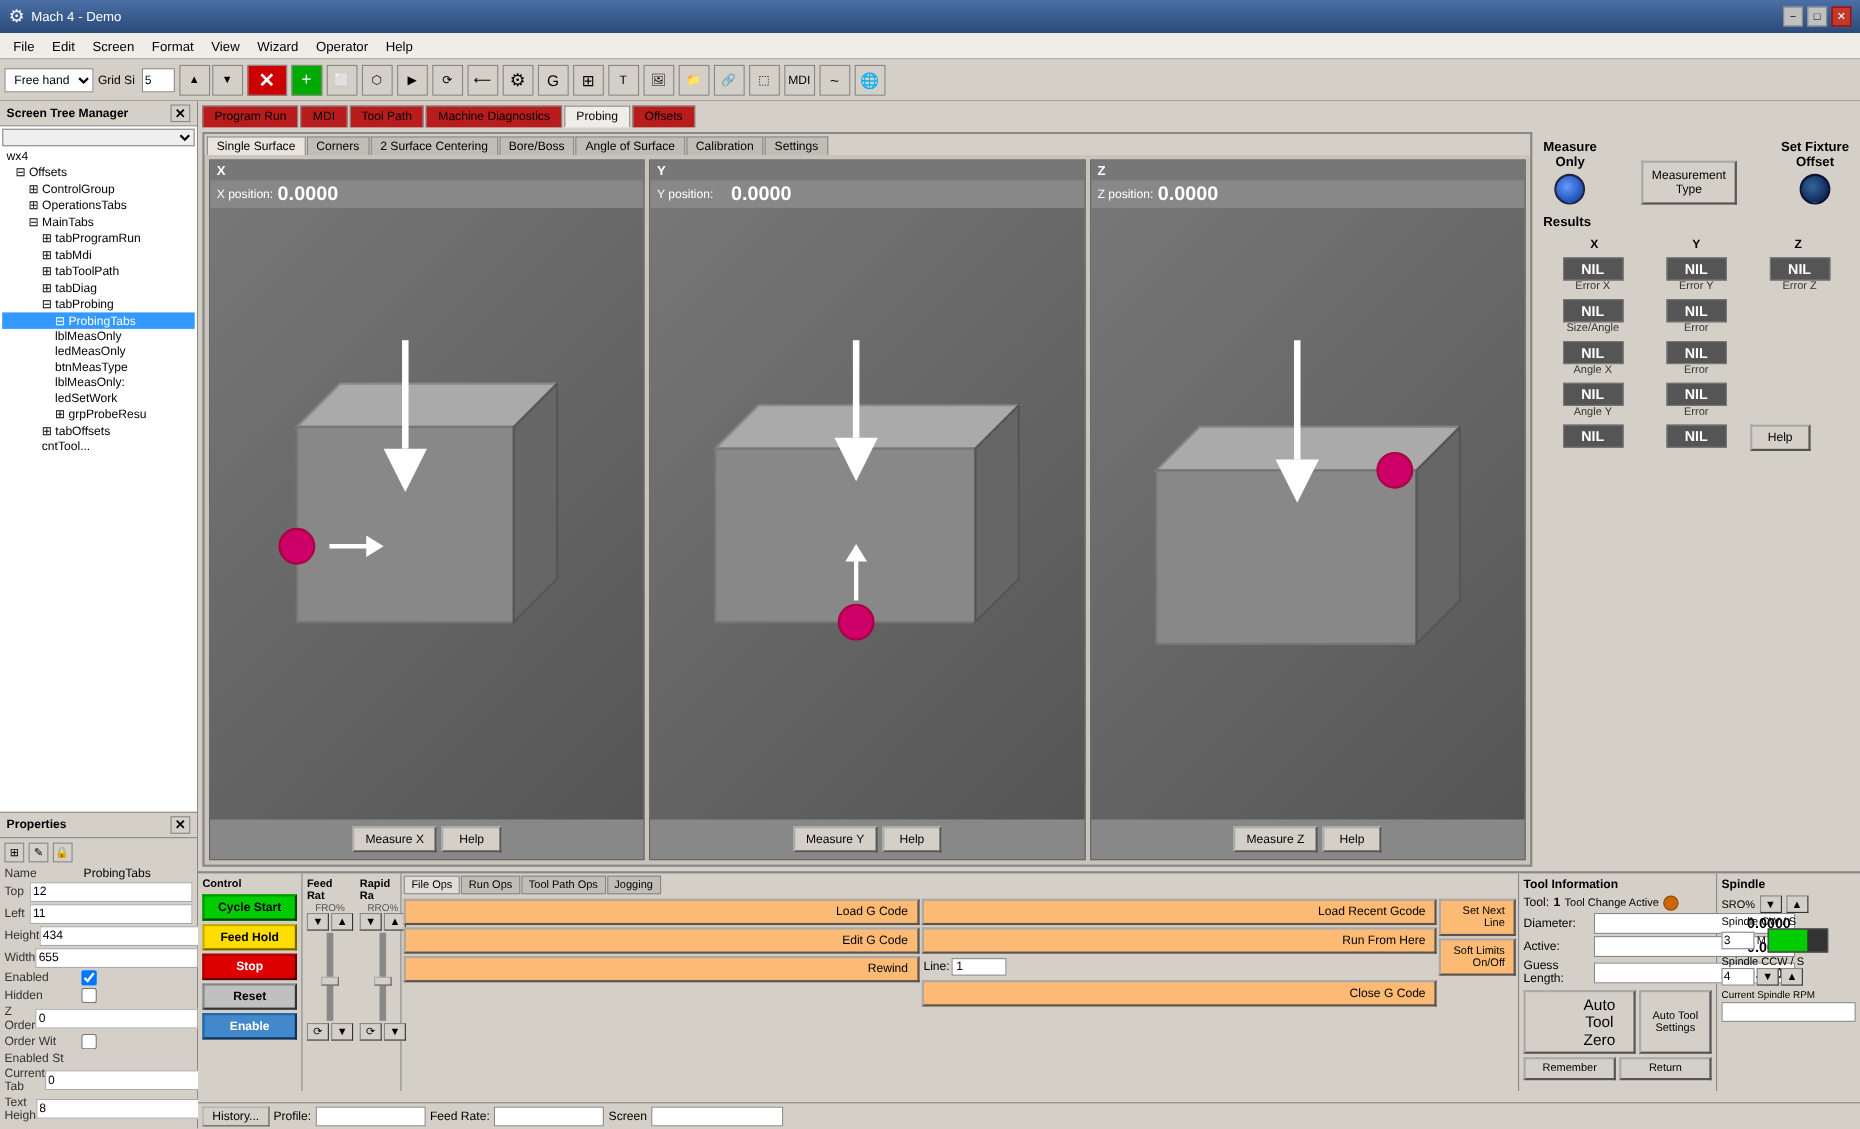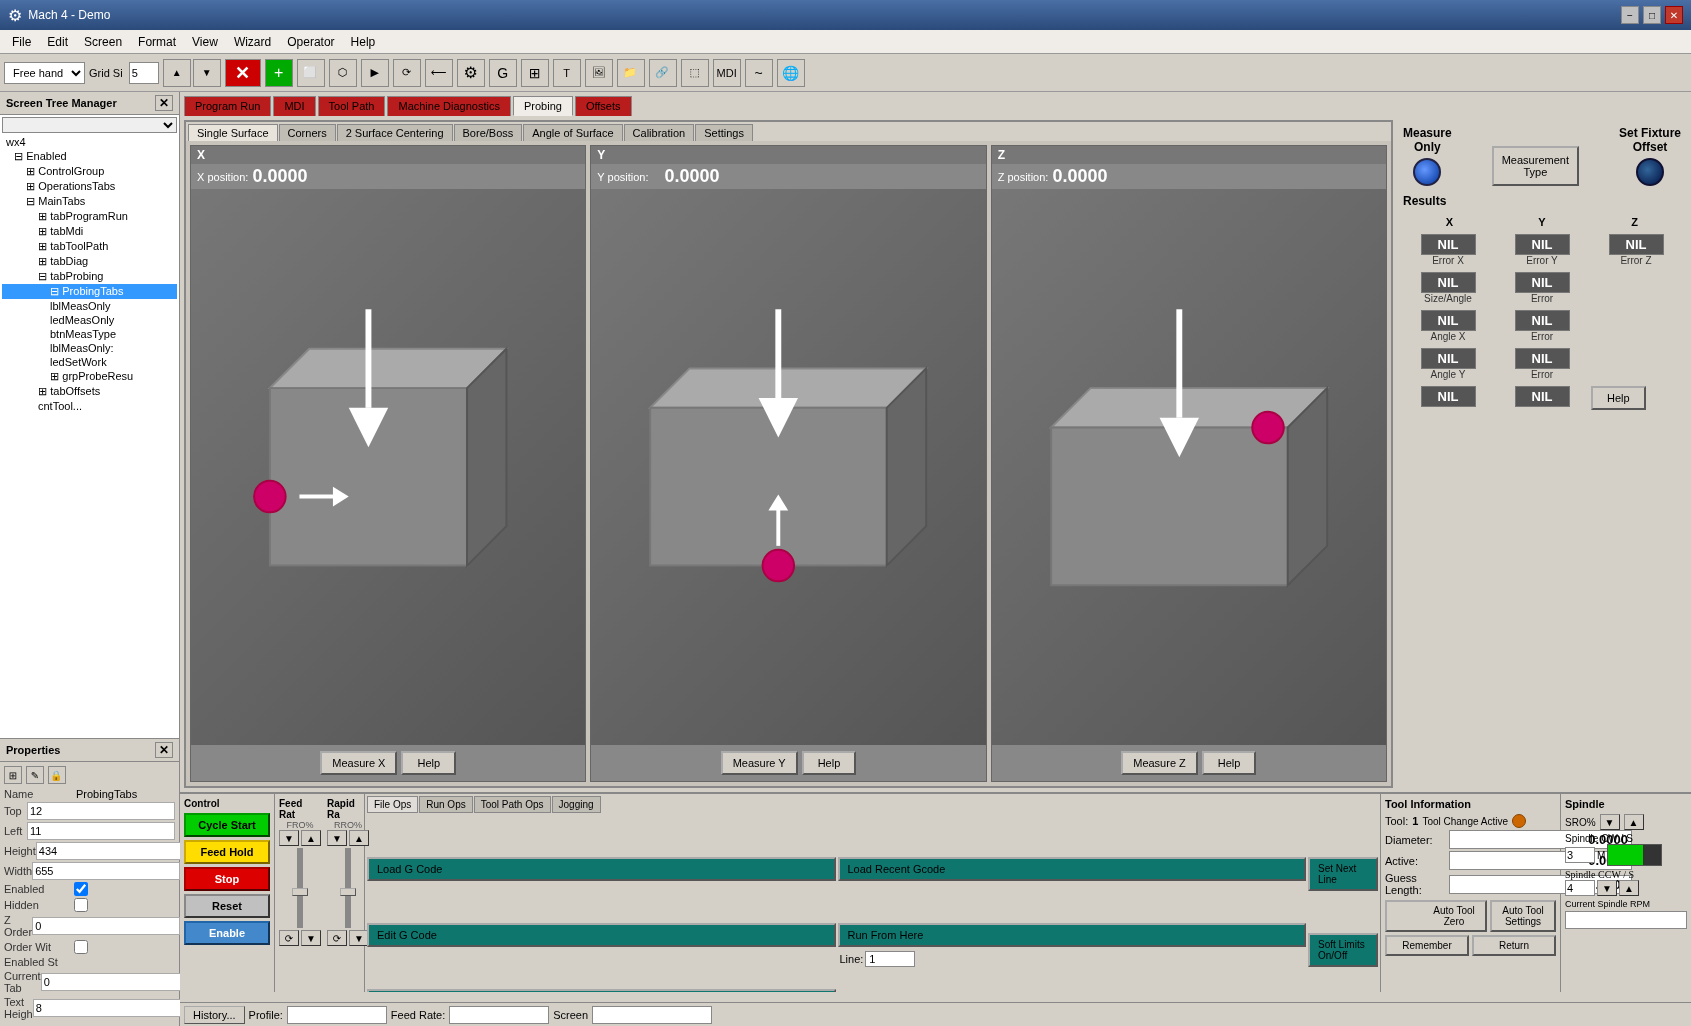--- a/index.html
+++ b/index.html
@@ -87,21 +87,21 @@
     .fr-label { font-size: 9px; color: #555; }
     .fr-btn { width: 20px; height: 16px; background: #d4d0c8; border: 1px outset #888; font-size: 10px; cursor: pointer; display: flex; align-items: center; justify-content: center; }
     .fr-track { width: 6px; height: 80px; background: #888; margin: 2px 0; position: relative; }
     .fr-thumb { width: 16px; height: 8px; background: #d4d0c8; border: 1px outset #aaa; position: absolute; left: -5px; top: 40px; }
     
     
     #fileops-section { flex: 1; border-right: 1px solid #888; padding: 2px; }
     .fileops-tabs { display: flex; gap: 1px; margin-bottom: 4px; }
     .fileops-tab { padding: 2px 6px; background: #c0bdb5; border: 1px solid #888; cursor: pointer; font-size: 10px; }
     .fileops-tab.active { background: #e0ddd8; }
-    .fileops-btn { padding: 4px 8px; background: #0f766e; border: 2px outset #aaa; font-size: 11px; cursor: pointer; text-align: left; margin-top: 40px; }
+    .fileops-btn { padding: 4px 8px; background: #fdba74; border: 2px outset #aaa; font-size: 11px; cursor: pointer; text-align: right; }
     
     
     #toolinfo-section { width: 160px; border-right: 1px solid #888; padding: 4px; }
     .tool-row { display: flex; align-items: center; margin-bottom: 2px; gap: 4px; }
     .tool-label { font-size: 11px; min-width: 60px; }
     .tool-value { background: white; border: 1px solid #888; padding: 1px 3px; font-size: 14px; font-weight: bold; flex: 1; text-align: right; }
     .tool-btn { flex: 1; padding: 3px 2px; background: #d4d0c8; border: 2px outset #aaa; font-size: 10px; cursor: pointer; text-align: center; }
     
     
     #spindle-section { width: 120px; padding: 4px; }
@@ -184,21 +184,21 @@
   <div id="left-panel">
     <div id="tree-header">
       <span>Screen Tree Manager</span>
       <span style="cursor:pointer;font-size:12px;border:1px solid #888;padding:0 3px;background:#d4d0c8;">✕</span>
     </div>
     <div id="tree-content">
       <div style="display:flex;align-items:center;margin-bottom:2px;">
         <select style="width:100%;font-size:11px;border:1px solid #888;"></select>
       </div>
       <div class="tree-item">wx4</div>
-      <div class="tree-item tree-indent-1">⊟ Enabled</div>
+      <div class="tree-item tree-indent-1">⊟ Offsets</div>
       <div class="tree-item tree-indent-2">⊞ ControlGroup</div>
       <div class="tree-item tree-indent-2">⊞ OperationsTabs</div>
       <div class="tree-item tree-indent-2">⊟ MainTabs</div>
       <div class="tree-item tree-indent-3">⊞ tabProgramRun</div>
       <div class="tree-item tree-indent-3">⊞ tabMdi</div>
       <div class="tree-item tree-indent-3">⊞ tabToolPath</div>
       <div class="tree-item tree-indent-3">⊞ tabDiag</div>
       <div class="tree-item tree-indent-3">⊟ tabProbing</div>
       <div class="tree-item tree-indent-4 selected">⊟ ProbingTabs</div>
       <div class="tree-item tree-indent-4">  lblMeasOnly</div>
@@ -571,21 +571,21 @@
           </div>
           <div class="tool-row">
             <span class="tool-label">Active:</span>
             <input class="tool-value" value="0.0000" style="font-size: 13px; font-weight: bold;">
           </div>
           <div class="tool-row">
             <span class="tool-label">Guess Length:</span>
             <input class="tool-value" value="0.0000" style="font-size: 13px; font-weight: bold;">
           </div>
           <div style="display:flex;gap:3px;margin-top:4px;">
-            <button class="tool-btn" style="font-size:10px;white-space:normal;padding-left:38px;">Auto Tool Zero</button>
+            <button class="tool-btn" style="font-size:14px;white-space:normal;padding-left:38px;">Auto Tool Zero</button>
             <button class="tool-btn" style="font-size:10px;white-space:normal;">Auto Tool Settings</button>
           </div>
           <div style="display:flex;gap:3px;margin-top:3px;">
             <button class="tool-btn">Remember</button>
             <button class="tool-btn">Return</button>
           </div>
         </div>
 
         <div id="spindle-section" style="width:130px;padding:4px;">
           <div class="spindle-title">Spindle</div>
@@ -601,21 +601,21 @@
             <div style="display:flex;align-items:center;gap:2px;">
               <input style="width: 30px; background: white; border: 1px solid rgb(136, 136, 136); font-size: 11px; padding: 1px;" value="3">
               <span style="font-size:10px;">M</span>
               <div style="width:55px;height:22px;background:#333;border:1px solid #555;overflow:hidden;">
                 <div style="width:65%;height:100%;background:#00cc00;"></div>
               </div>
             </div>
           </div>
 
           <div style="margin-bottom:3px;">
-            <div style="font-size:10px;white-space:nowrap;overflow:hidden;font-family:Liberation Serif, serif;">Spindle CCW / S</div>
+            <div style="font-size:10px;white-space:nowrap;overflow:hidden;">Spindle CCW / S</div>
             <div style="display:flex;align-items:center;gap:2px;">
               <input style="width: 30px; background: white; border: 1px solid rgb(136, 136, 136); font-size: 11px; padding: 1px;" value="4">
               <div style="display:flex;gap:2px;">
                 <div class="fr-btn">▼</div>
                 <div class="fr-btn">▲</div>
               </div>
             </div>
           </div>
 
           <div style="font-size:9px;white-space:nowrap;margin-bottom:2px;">Current Spindle RPM</div>

